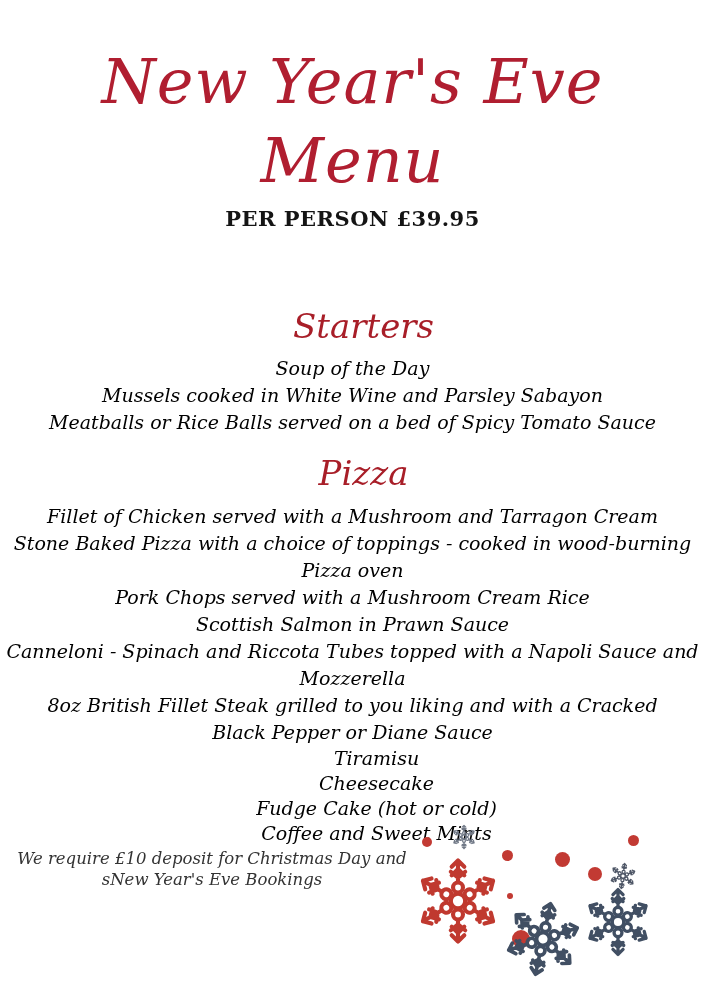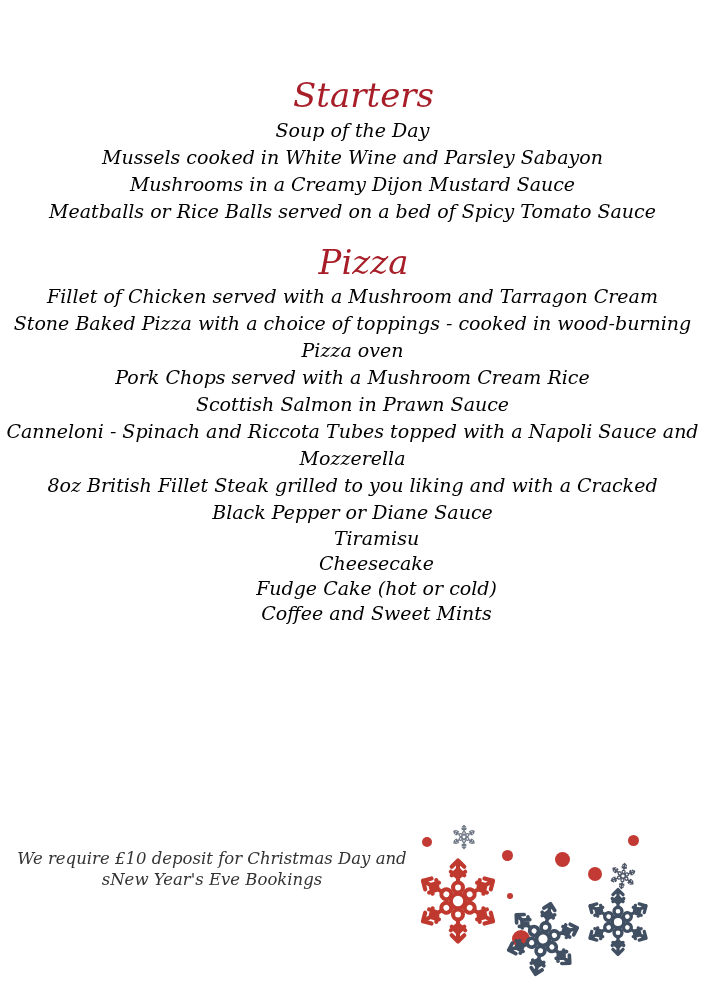--- a/index.html
+++ b/index.html
@@ -29,21 +29,21 @@
     letter-spacing: 0.5px;
     color: #141414;
   }
   .sections {
     margin-top: 74px;
     text-align: center;
   }
   .menu-section + .menu-section { margin-top: 16px; }
   .menu-section:last-child { margin-top: 0; }
   .section-heading {
-    margin: 0;
+    margin: 8px;
     font-size: 34px;
     line-height: 1.25;
     font-style: italic;
     font-weight: 400;
     color: #a81e28;
     padding-left: 22px;
   }
   .menu-item {
     margin: 0;
     font-size: 19px;
@@ -73,28 +73,29 @@
   }
   .dot { position: absolute; border-radius: 50%; }
   .snowflake { position: absolute; }
   .svg-defs { position: absolute; width: 0; height: 0; }
 </style>
 </head>
 <body>
 
 <div class="page">
 
+  <h1 class="title">New Year's Eve Menu</h1>
 
+  <div class="price">PER PERSON £39.95</div>
 
   <div class="sections">
       <section class="menu-section">
         <h2 class="section-heading">Starters</h2>
         <p class="menu-item">Soup of the Day</p>
         <p class="menu-item">Mussels cooked in White Wine and Parsley Sabayon</p>
-        <p class="menu-item">Mushrooms in a Creamy Dijon Mustard Sauce</p>
         <p class="menu-item">Meatballs or Rice Balls served on a bed of Spicy Tomato Sauce</p>
       </section>
       <section class="menu-section">
         <h2 class="section-heading">Pizza</h2>
         <p class="menu-item">Fillet of Chicken served with a Mushroom and Tarragon Cream</p>
         <p class="menu-item">Stone Baked Pizza with a choice of toppings - cooked in wood-burning Pizza oven</p>
         <p class="menu-item">Pork Chops served with a Mushroom Cream Rice</p>
         <p class="menu-item">Scottish Salmon in Prawn Sauce</p>
         <p class="menu-item">Canneloni - Spinach and Riccota Tubes topped with a Napoli Sauce and Mozzerella</p>
         <p class="menu-item">8oz British Fillet Steak grilled to you liking and with a Cracked

